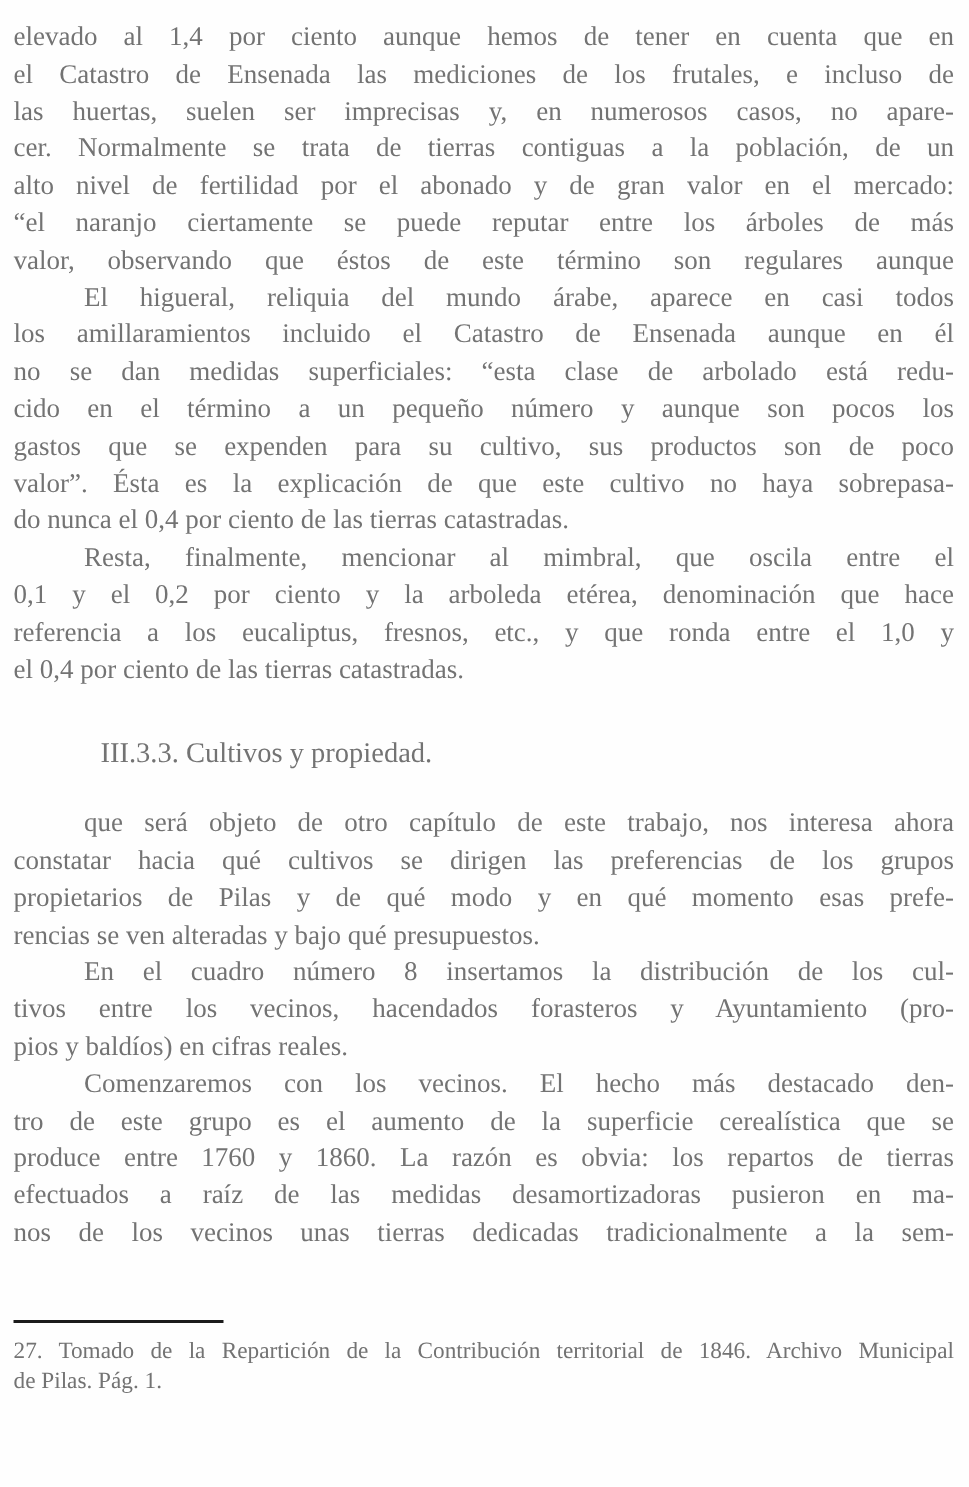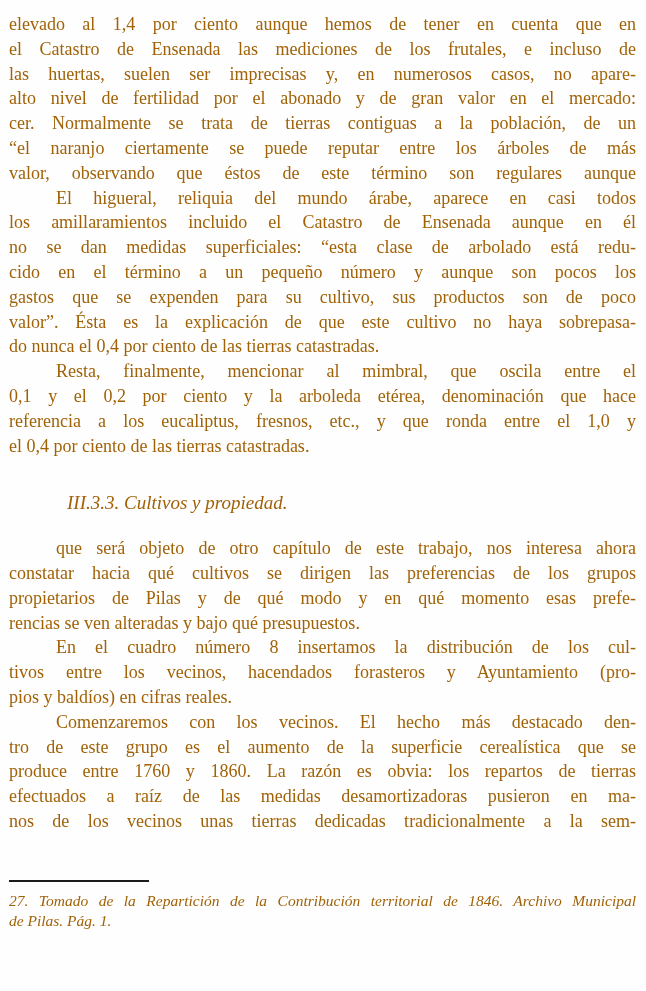--- a/index.html
+++ b/index.html
@@ -5,21 +5,21 @@
   html, body {
     margin: 0;
     padding: 0;
     background: #ffffff;
   }
   .page {
     position: relative;
     width: 646px;
     height: 991px;
     background: #fefefe;
-    color: #a16207;
+    color: #737373;
     font-family: "Liberation Serif", serif;
     box-sizing: border-box;
     padding: 12px 10px 0 9px;
     overflow: hidden;
   }
   .body-text {
     font-size: 18px;
     line-height: 24.8px;
   }
   .para { margin: 0; }
@@ -31,21 +31,20 @@
     max-height: 24.8px;
   }
   .line.flush {
     text-align: left;
     text-align-last: left;
   }
   .para.indent .line:first-child {
     text-indent: 47px;
   }
   .para.heading {
-    font-style: italic;
     font-size: 19px;
     margin: 33px 0 20px 0;
   }
   .para.heading .line {
     text-align: left;
     text-align-last: left;
     text-indent: 58px;
   }
   .footnote-section {
     margin-top: 46px;
@@ -53,34 +52,34 @@
   .footnote-divider {
     width: 140px;
     height: 0;
     border-top: 2px solid #1c1c1c;
     margin: 0 0 9px 0;
   }
   .footnote {
     font-size: 15.5px;
     line-height: 20.5px;
   }
-  .footnote .line { max-height: 20.5px; font-style: italic; }
+  .footnote .line { max-height: 20.5px; }
 </style>
 </head>
 <body>
 
 <div class="page">
   <main class="body-text" id="body-text">
 
   <div class="para ">
         <div class="line">elevado al 1,4 por ciento aunque hemos de tener en cuenta que en</div>
         <div class="line">el Catastro de Ensenada las mediciones de los frutales, e incluso de</div>
         <div class="line">las huertas, suelen ser imprecisas y, en numerosos casos, no apare-</div>
+        <div class="line">cer. Normalmente se trata de tierras contiguas a la población, de un</div>
         <div class="line">alto nivel de fertilidad por el abonado y de gran valor en el mercado:</div>
-        <div class="line">cer. Normalmente se trata de tierras contiguas a la población, de un</div>
         <div class="line">“el naranjo ciertamente se puede reputar entre los árboles de más</div>
         <div class="line">valor, observando que éstos de este término son regulares aunque</div>
       </div>
       <div class="para  indent">
         <div class="line">El higueral, reliquia del mundo árabe, aparece en casi todos</div>
         <div class="line">los amillaramientos incluido el Catastro de Ensenada aunque en él</div>
         <div class="line">no se dan medidas superficiales: “esta clase de arbolado está redu-</div>
         <div class="line">cido en el término a un pequeño número y aunque son pocos los</div>
         <div class="line">gastos que se expenden para su cultivo, sus productos son de poco</div>
         <div class="line">valor”. Ésta es la explicación de que este cultivo no haya sobrepasa-</div>

